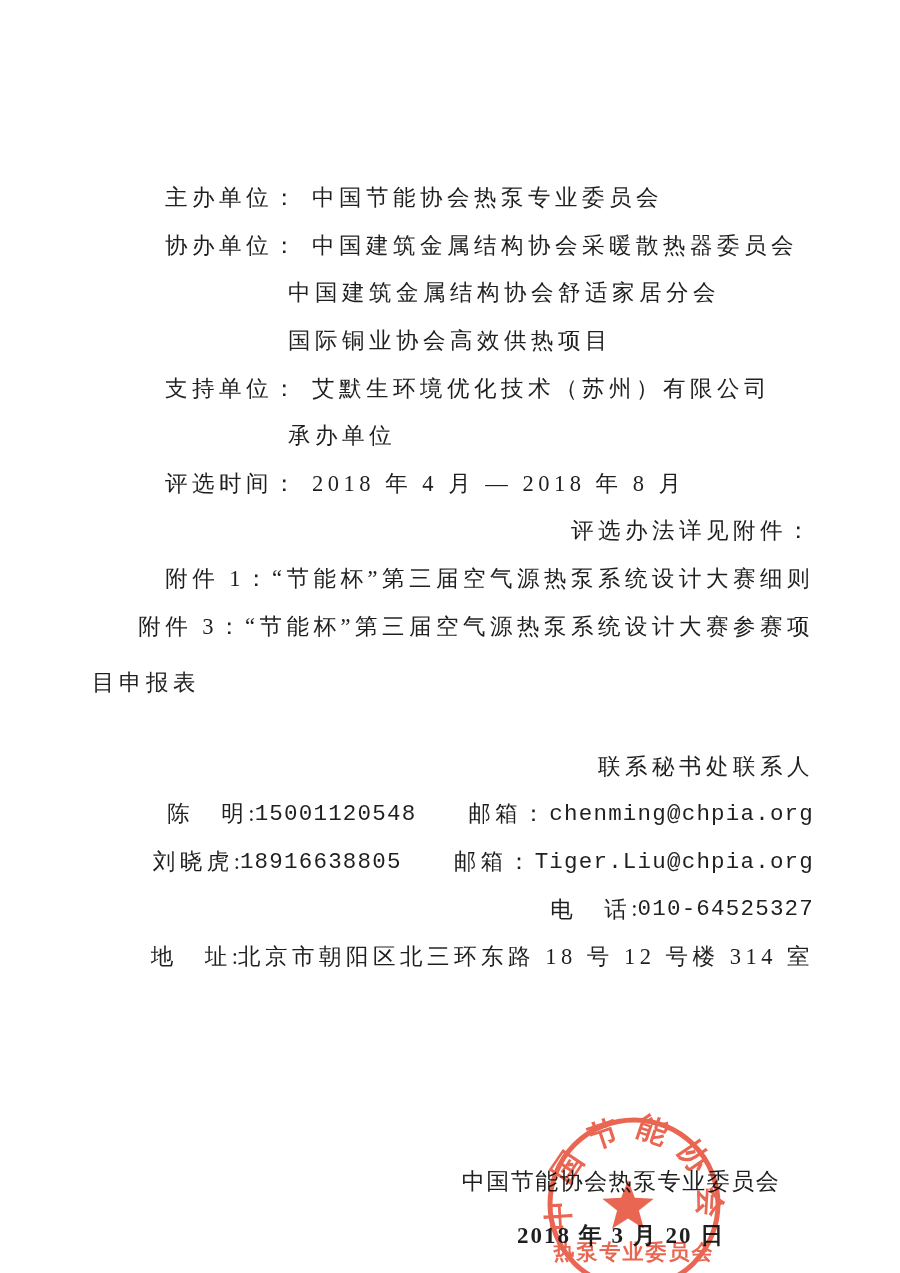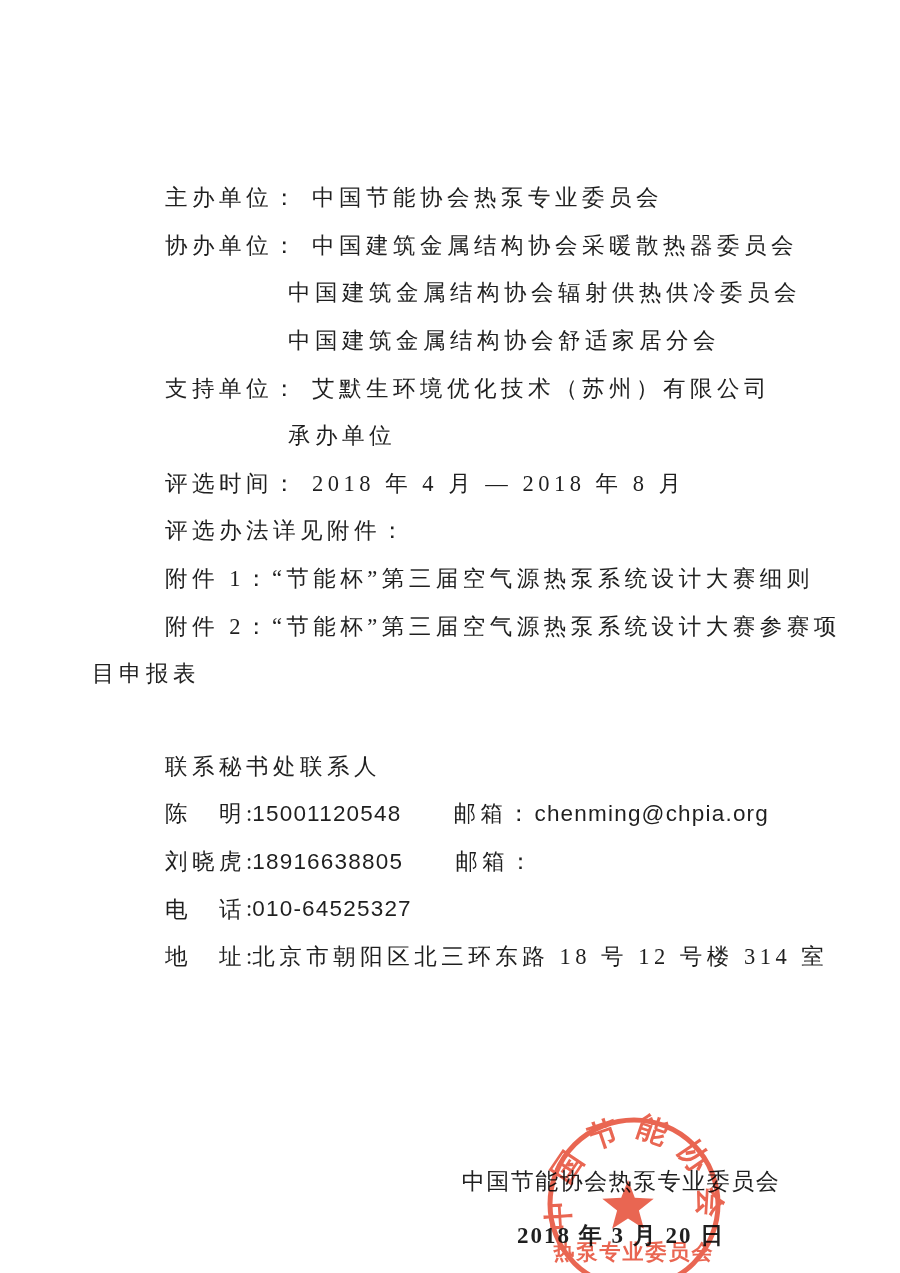--- a/index.html
+++ b/index.html
@@ -20,24 +20,24 @@
   .line {
     height:47.6px;
     display:flex;
     align-items:center;
     font-size:22.5px;
     letter-spacing:4.5px;
     white-space:nowrap;
   }
   .line.has-label { padding-left:75px; }
   .line.cont      { padding-left:198px; }
-  .line.plain     { padding-left:75px; }
-  .line.flush     { padding-left:2px; }
+  .line.plain     { padding-left:75px;justify-content:flex-end; }
+  .line.flush     { padding-left:2px;align-items:flex-end; }
   .lab { margin-right:12px; }
-  .latin { letter-spacing:1.2px; font-family:Liberation Sans, sans-serif; }
+  .latin { letter-spacing:1.2px; font-family:Liberation Mono, monospace; }
   .colon { letter-spacing:0; }
   .email-part { margin-left:52px; }
   .contact-gap { margin-top:45px; }
   .signature {
     position:absolute;
     left:445px; top:1126px; width:352px;
     text-align:center;
     font-size:23px;
     letter-spacing:1.5px;
     white-space:nowrap;
@@ -66,44 +66,44 @@
   <div class="body-text">
     <div class="line has-label">
       <span class="lab">主办单位：</span>
       <span class="txt">中国节能协会热泵专业委员会</span>
     </div>
     <div class="line has-label">
       <span class="lab">协办单位：</span>
       <span class="txt">中国建筑金属结构协会采暖散热器委员会</span>
     </div>
     <div class="line cont">
-      <span class="txt">中国建筑金属结构协会辐射供热供冷委员会</span>
+      <span class="txt">中国建筑金属结构协会舒适家居分会</span>
     </div>
     <div class="line cont">
-      <span class="txt">中国建筑金属结构协会舒适家居分会</span>
+      <span class="txt">国际铜业协会高效供热项目</span>
     </div>
     <div class="line has-label">
       <span class="lab">支持单位：</span>
       <span class="txt">艾默生环境优化技术（苏州）有限公司</span>
     </div>
     <div class="line cont">
       <span class="txt">承办单位</span>
     </div>
     <div class="line has-label">
       <span class="lab">评选时间：</span>
       <span class="txt">2018 年 4 月 — 2018 年 8 月</span>
     </div>
     <div class="line plain">
       <span class="txt">评选办法详见附件：</span>
     </div>
     <div class="line plain">
       <span class="txt">附件 1：“节能杯”第三届空气源热泵系统设计大赛细则</span>
     </div>
     <div class="line plain">
-      <span class="txt">附件 2：“节能杯”第三届空气源热泵系统设计大赛参赛项</span>
+      <span class="txt">附件 3：“节能杯”第三届空气源热泵系统设计大赛参赛项</span>
     </div>
     <div class="line flush">
       <span class="txt">目申报表</span>
     </div>
 
     <div class="contact-gap">
       <div class="line plain">
         <span>联系秘书处联系人</span>
       </div>
       <div class="line plain">
@@ -111,20 +111,21 @@
           <span class="colon">:</span>
           <span class="latin">15001120548</span>
         <span class="email-part">邮箱：</span>
           <span class="latin">chenming@chpia.org</span>
       </div>
       <div class="line plain">
         <span>刘晓虎</span>
           <span class="colon">:</span>
           <span class="latin">18916638805</span>
         <span class="email-part">邮箱：</span>
+          <span class="latin">Tiger.Liu@chpia.org</span>
       </div>
       <div class="line plain">
         <span>电　话</span>
           <span class="colon">:</span>
           <span class="latin">010-64525327</span>
       </div>
       <div class="line plain">
         <span>地　址</span>
           <span class="colon">:</span>
           <span>北京市朝阳区北三环东路 18 号 12 号楼 314 室</span>

